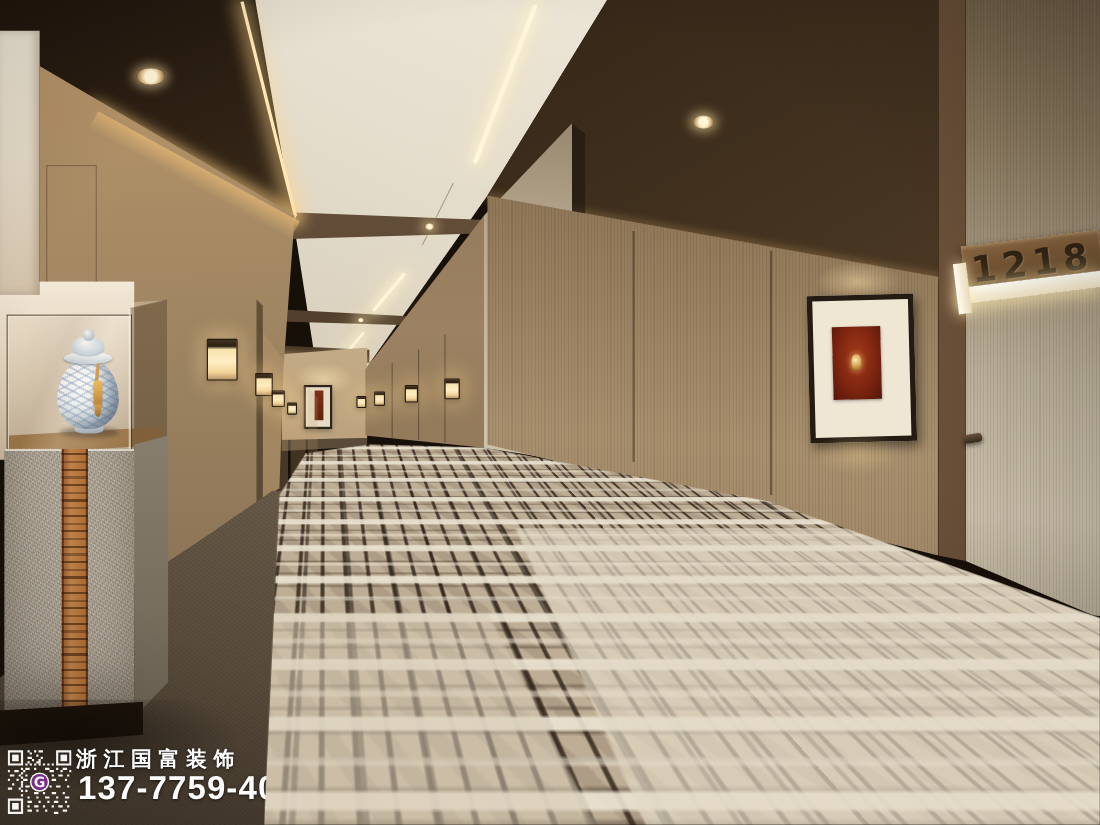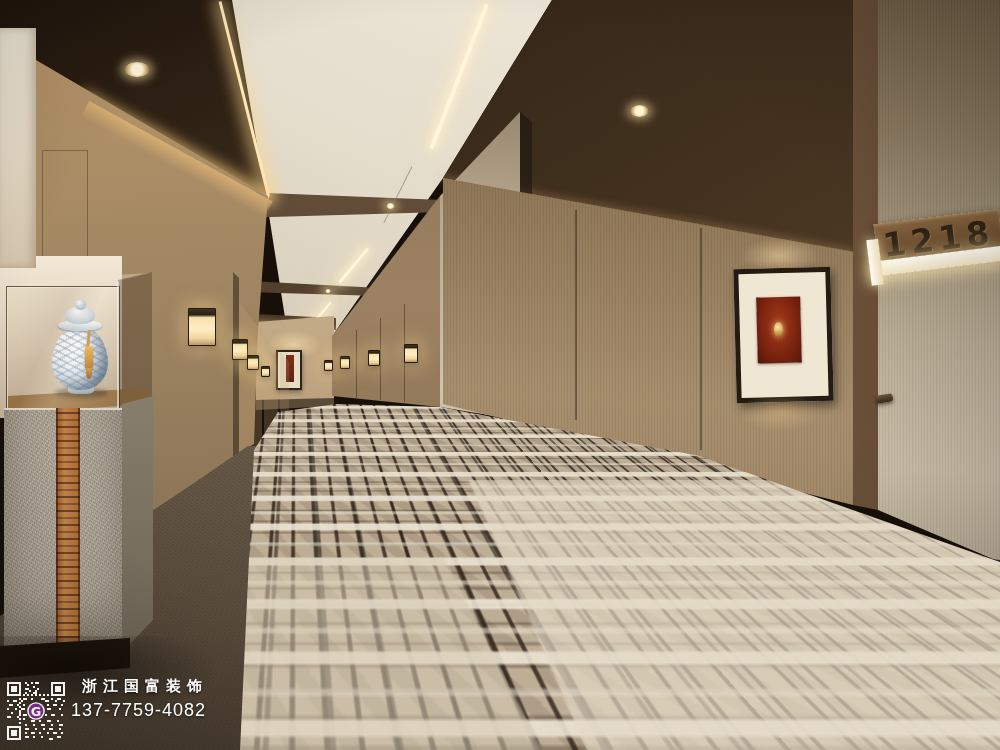--- a/index.html
+++ b/index.html
@@ -239,16 +239,16 @@
         <rect x="24" y="2" width="3" height="3"></rect>
       <path fill-rule="evenodd" d="M0 22h7v7H0zm1 1v5h5v-5z"></path>
         <rect x="2" y="24" width="3" height="3"></rect>
       <path d="M8 6h1v1H8zM10 6h1v1h-1zM12 6h1v1h-1zM14 6h1v1h-1zM16 6h1v1h-1zM18 6h1v1h-1zM20 6h1v1h-1zM6 8h1v1H6zM6 10h1v1H6zM6 12h1v1H6zM6 14h1v1H6zM6 16h1v1H6zM6 18h1v1H6zM6 20h1v1H6z"></path>
       <path d="M9 0h1v1H9zM12 0h1v1h-1zM14 0h2v1h-2zM10 1h1v1h-1zM13 2h1v1h-1zM9 3h2v1H9zM15 3h1v1h-1zM11 4h1v1h-1zM14 4h1v1h-1zM9 5h1v1H9zM13 5h2v1h-2zM8 8h2v1H8zM12 8h1v1h-1zM17 8h2v1h-2zM22 8h1v1h-1zM25 8h2v1h-2zM0 9h1v1H0zM3 9h2v1H3zM7 9h1v1H7zM19 9h2v1h-2zM24 9h1v1h-1zM28 9h1v1h-1zM1 11h2v1H1zM5 11h1v1H5zM8 11h1v1H8zM20 11h1v1h-1zM23 11h2v1h-2zM27 11h1v1h-1zM0 13h1v1H0zM4 13h1v1H4zM7 13h2v1H7zM20 13h2v1h-2zM26 13h1v1h-1zM2 15h1v1H2zM6 15h1v1H6zM8 16h2v1H8zM19 16h1v1h-1zM22 16h2v1h-2zM27 16h1v1h-1zM0 17h2v1H0zM5 17h1v1H5zM8 18h1v1H8zM12 19h2v1h-2zM16 19h1v1h-1zM20 19h2v1h-2zM25 19h1v1h-1zM9 21h1v1H9zM13 21h1v1h-1zM17 21h2v1h-2zM22 21h1v1h-1zM26 21h2v1h-2zM9 23h2v1H9zM14 23h1v1h-1zM18 23h1v1h-1zM21 23h2v1h-2zM26 23h1v1h-1zM9 25h1v1H9zM12 25h2v1h-2zM16 25h1v1h-1zM20 25h1v1h-1zM23 25h2v1h-2zM27 25h1v1h-1zM9 27h2v1H9zM13 27h1v1h-1zM17 27h1v1h-1zM21 28h2v1h-2zM25 27h2v1h-2z"></path>
     </g>
     <circle cx="14.5" cy="14.5" r="4.4" fill="#ffffff"></circle>
     <circle cx="14.5" cy="14.5" r="3.7" fill="#7b2d8b"></circle>
     <text x="14.5" y="16.9" text-anchor="middle" font-size="6.4" font-weight="bold" fill="#ffffff" font-family="DejaVu Sans, Liberation Sans, sans-serif">G</text>
   </svg>
-  <div class="wm-text" style="left:82px;top:677px;font-size:15px;font-weight:bold;letter-spacing:6px;">浙江国富装饰</div>
-  <div class="wm-text" style="left:71px;top:700px;font-size:18px;font-weight:normal;letter-spacing:1px;">137-7759-4082</div>
+  <div class="wm-text" style="left:69px;top:677px;font-size:19px;font-weight:bold;letter-spacing:6px;">浙江国富装饰</div>
+  <div class="wm-text" style="left:71px;top:700px;font-size:30px;font-weight:bold;letter-spacing:1px;">137-7759-4082</div>
 
 </div>
 
 </body></html>

